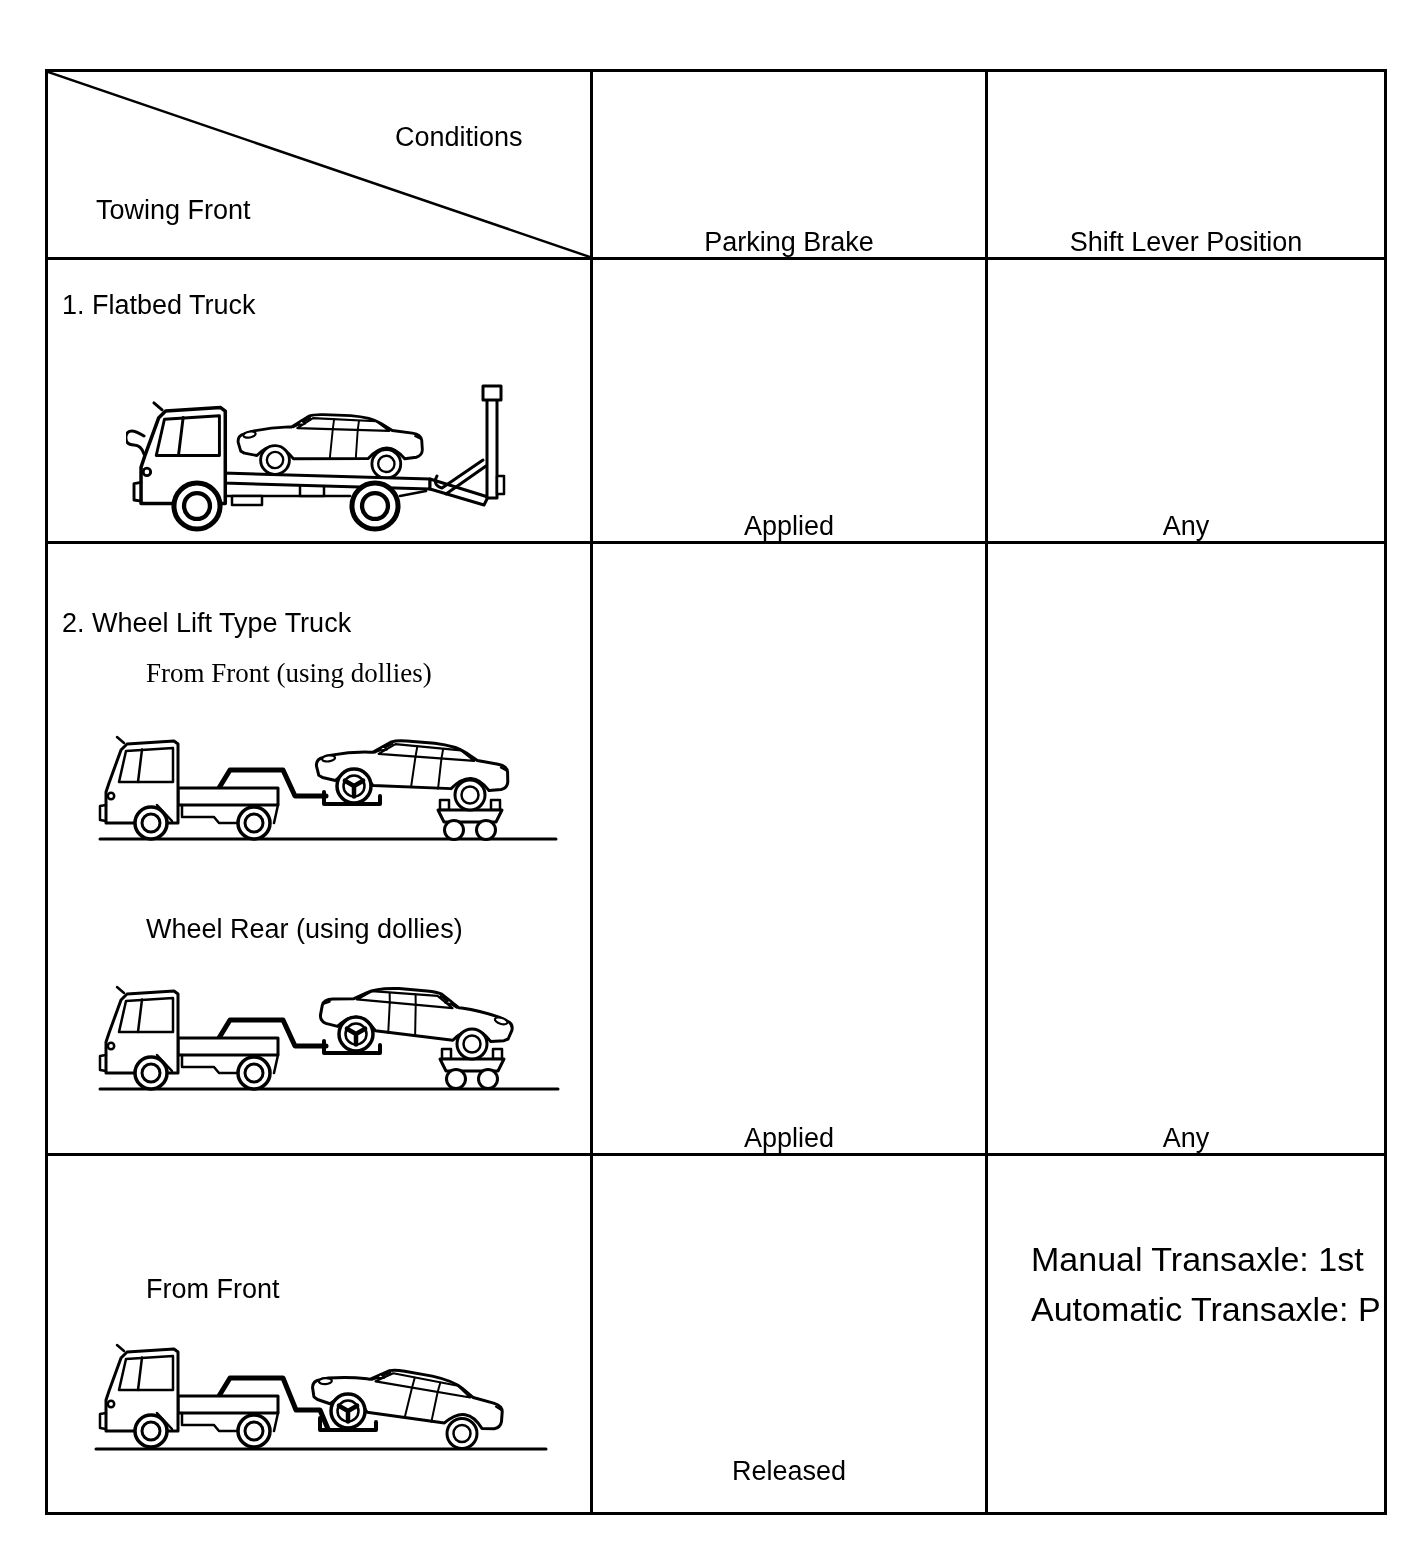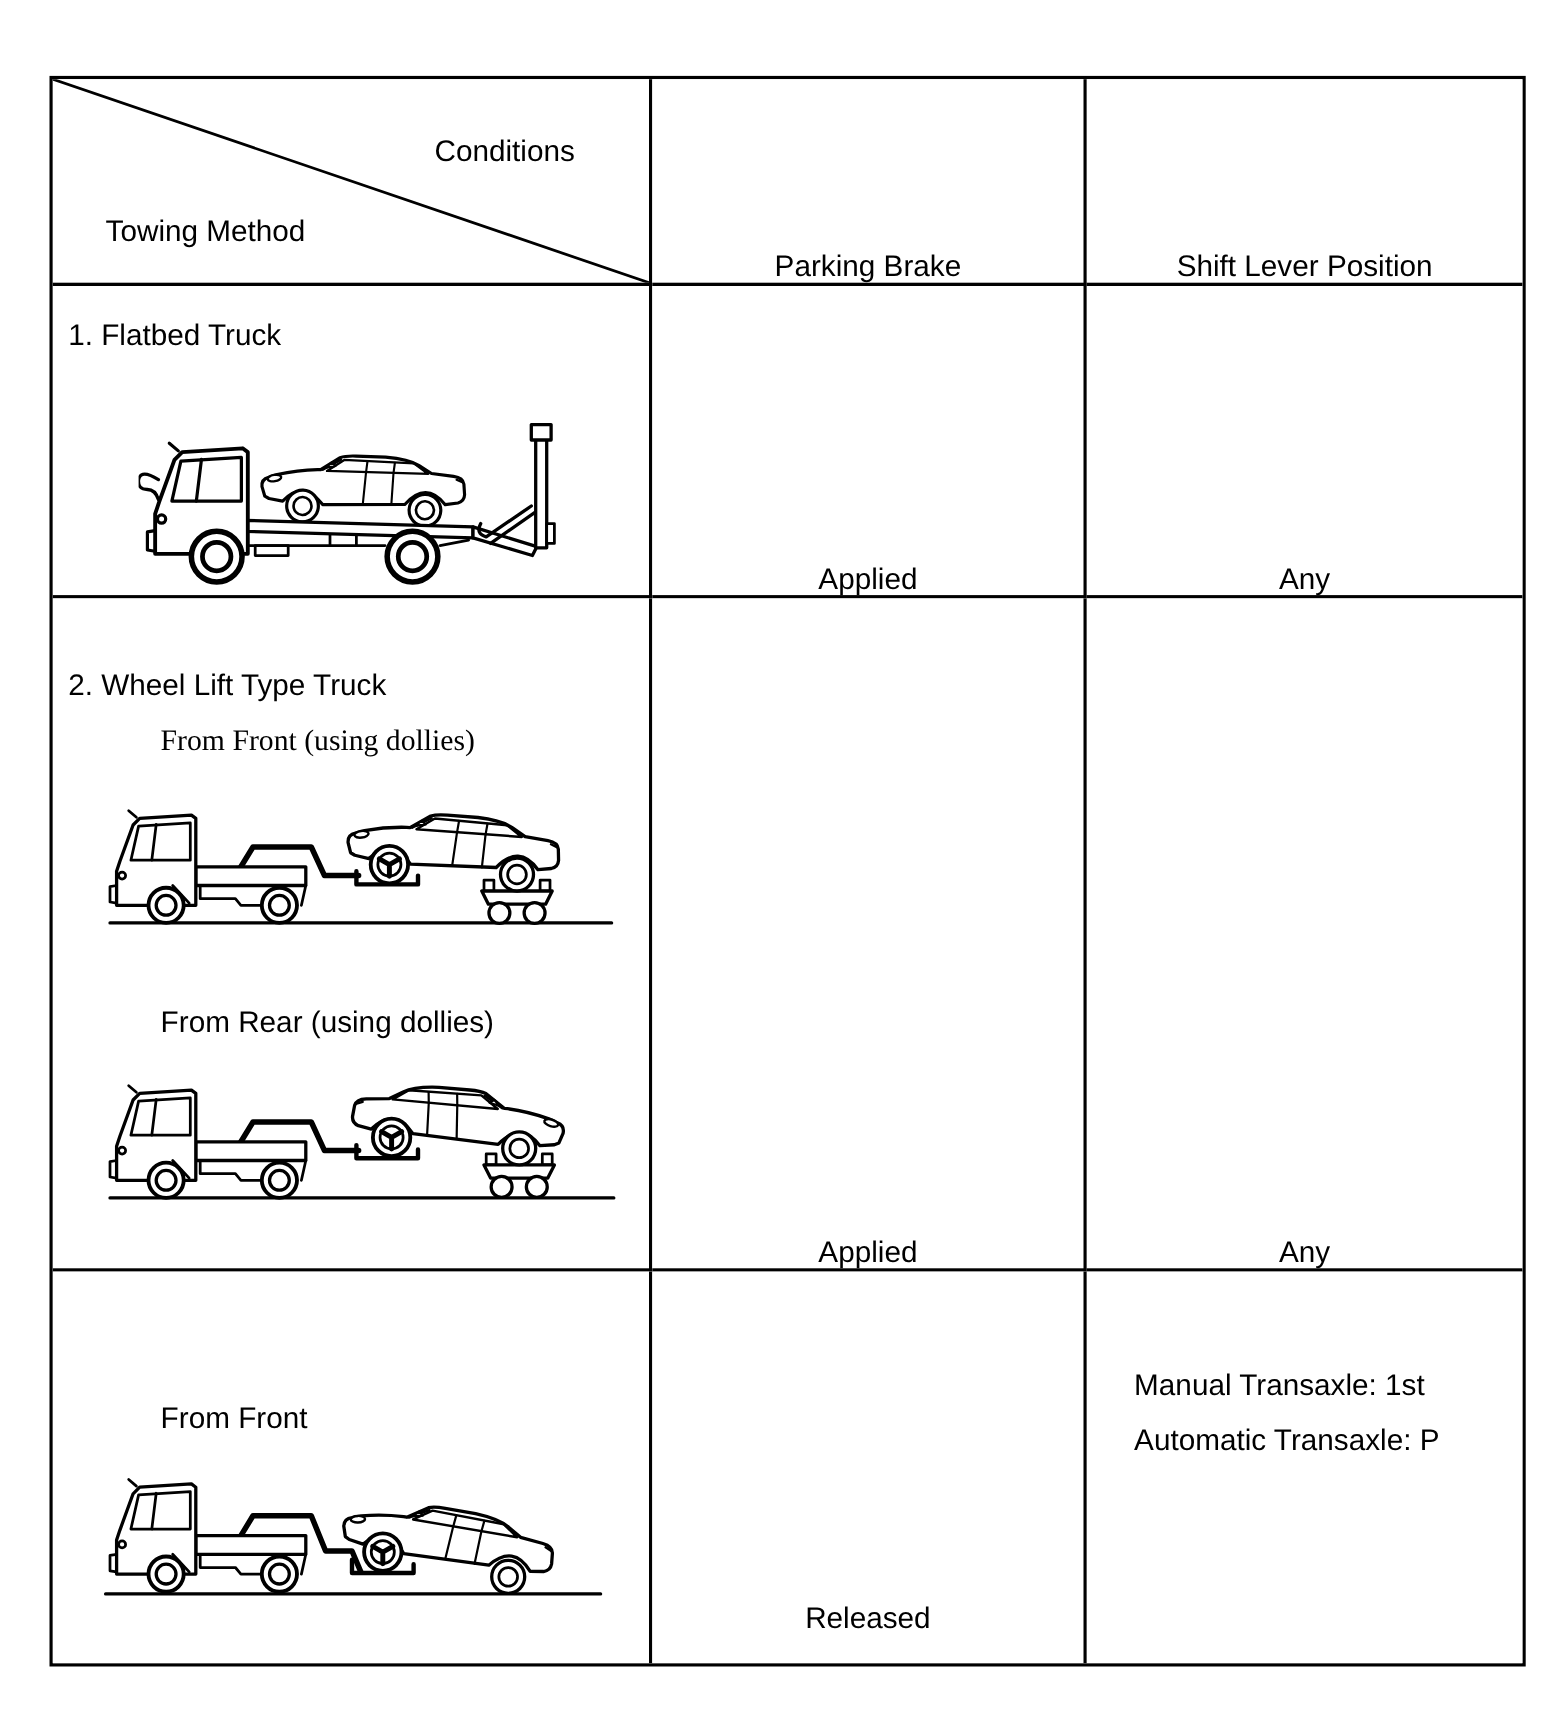--- a/index.html
+++ b/index.html
@@ -11,21 +11,21 @@
   .cell{position:relative;background:#fff;box-sizing:border-box;}
   .br{border-right:3px solid #000;}
   .bb{border-bottom:3px solid #000;}
   .center{display:flex;align-items:flex-end;justify-content:center;}
   .lbl{font-size:27px;line-height:30px;white-space:nowrap;color:#000;}
   .abs{position:absolute;}
   .corner-svg{position:absolute;left:0;top:0;width:100%;height:100%;}
   .illo{position:absolute;}
   .ln{stroke:#000;fill:none;stroke-linecap:round;stroke-linejoin:round;}
   .fw{fill:#fff;}
-  .shiftblock div{font-size:27px;line-height:30px;white-space:nowrap;}
+  .shiftblock div{font-size:34px;line-height:30px;white-space:nowrap;}
   .shiftline2{margin-top:20px;}
 </style>
 </head>
 <body>
 
 <div id="page">
 
   <svg width="0" height="0" style="position:absolute" aria-hidden="true">
     <defs>
 
@@ -84,21 +84,21 @@
     </defs>
   </svg>
 
   <div class="ttable">
 
     <div class="cell br bb">
       <svg class="corner-svg" viewBox="0 0 100 100" preserveAspectRatio="none">
         <line x1="0" y1="0" x2="100" y2="100" stroke="#000" stroke-width="2.5" vector-effect="non-scaling-stroke"></line>
       </svg>
       <div class="lbl abs" style="left:347px;top:50px;">Conditions</div>
-      <div class="lbl abs" style="left:48px;top:123px;">Towing Method</div>
+      <div class="lbl abs" style="left:48px;top:123px;">Towing Front</div>
     </div>
 
     <div class="cell br bb center">
       <div class="lbl">Parking Brake</div>
     </div>
 
     <div class="cell bb center">
       <div class="lbl">Shift Lever Position</div>
     </div>
 
@@ -147,21 +147,21 @@
         <path class="ln" stroke-width="4" d="M230,78 L286,78 M230,78 L230,66 M286,78 L286,70"></path>
         <use href="#towtruck"></use>
         <g transform="translate(218,10) rotate(4.5 42 50)">
           <use href="#sedan"></use>
         </g>
         <use href="#dolly" transform="translate(376,84)"></use>
         <use href="#pwheel" transform="translate(376,69)"></use>
         <use href="#ywheel" transform="translate(260,60)"></use>
       </svg>
 
-      <div class="lbl abs" style="left:98px;top:370px;">From Rear (using dollies)</div>
+      <div class="lbl abs" style="left:98px;top:370px;">Wheel Rear (using dollies)</div>
 
       <svg class="illo" style="left:46px;top:432px;" width="470" height="140" viewBox="0 0 470 140">
         <path class="ln" stroke-width="3" d="M6,113 L464,113"></path>
         <path class="ln" stroke-width="5" d="M125,62 L136,44 L189,44 L201,70 L232,70"></path>
         <path class="ln" stroke-width="4" d="M230,77 L286,77 M230,77 L230,65 M286,77 L286,69"></path>
         <use href="#towtruck"></use>
         <g transform="rotate(4.9 262 58) translate(420 8) scale(-1 1)">
           <use href="#sedan"></use>
         </g>
         <use href="#dolly" transform="translate(378,83)"></use>

